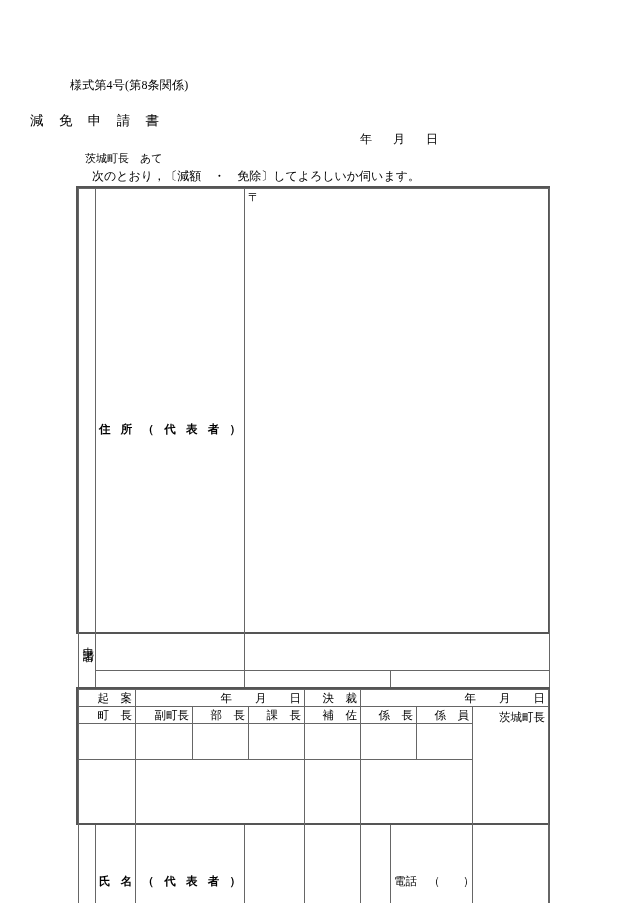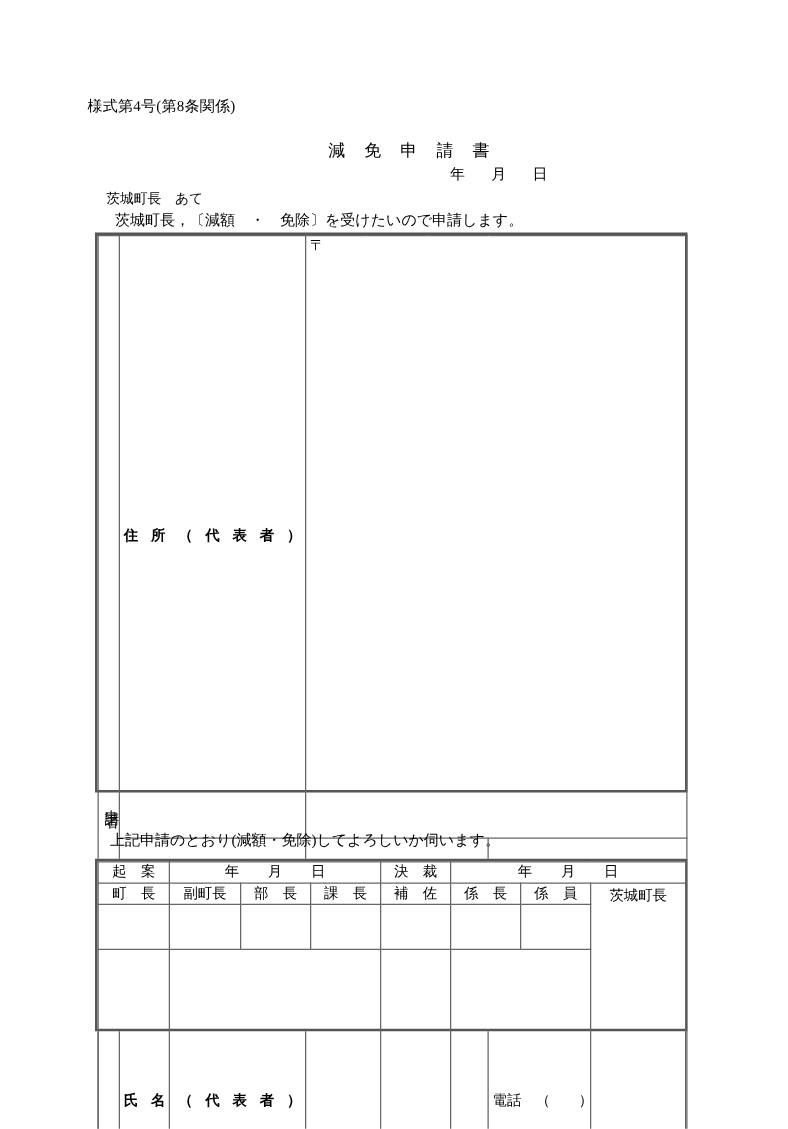--- a/index.html
+++ b/index.html
@@ -16,21 +16,21 @@
   }
   .page { position: absolute; left: 0; top: 0; width: 516px; height: 903px; }
 
   
   .form-no {
     position: absolute; left: 70px; top: 77px;
     font-size: 12px; letter-spacing: 0.2px; white-space: nowrap;
   }
   .doc-title {
     position: absolute; left: 0; top: 112px; width: 630px;
-    text-align: center; font-size: 13.5px; letter-spacing: 6px;
+    text-align: left; font-size: 13.5px; letter-spacing: 6px;
     padding-left: 30px;
   }
   .date-line {
     position: absolute; right: 78px; top: 131px;
     font-size: 12px; letter-spacing: 0px; white-space: nowrap;
   }
   .date-line span { display: inline-block; }
   .addressee {
     position: absolute; left: 85px; top: 151px;
     font-size: 11px; white-space: nowrap;
@@ -55,21 +55,21 @@
     border: 1px solid #666;
     font-size: 11.5px;
     padding: 0 3px;
     vertical-align: middle;
     line-height: 1.25;
     white-space: nowrap;
     overflow: hidden;
   }
   
   .sp  { display: block; text-align: justify; text-align-last: justify; font-weight: bold; }
-  .ctr { text-align: center; }
+  .ctr { text-align: right; }
   .lft { text-align: left; }
 
   .vlabel {
     writing-mode: vertical-rl;
     text-orientation: upright;
     letter-spacing: 2px;
     margin: 0 auto;
     line-height: 1;
     height: 100%;
     display: flex;
@@ -100,21 +100,21 @@
 
   <div class="date-line">
     <span>年</span>
     &nbsp;&nbsp;&nbsp;&nbsp;&nbsp;
     <span>月</span>
     &nbsp;&nbsp;&nbsp;&nbsp;&nbsp;
     <span>日</span>
   </div>
 
   <div class="addressee">茨城町長　あて</div>
-  <div class="intro">茨城町長，〔減額　・　免除〕を受けたいので申請します。</div>
+  <div class="intro">次のとおり，〔減額　・　免除〕してよろしいか伺います。</div>
 
   <div class="frame" id="main-table">
     <table class="grid">
       <colgroup>
         <col style="width:17px">
         <col style="width:149px">
         <col style="width:48px">
         <col style="width:49px">
         <col style="width:49px">
         <col style="width:49px">
@@ -141,21 +141,20 @@
           <td colspan="3"></td>
           <td colspan="2" class="lft">
             <span>電話　（　　）</span>
           </td>
         </tr>
 
       </tbody>
     </table>
   </div>
 
-  <div class="notice">上記申請のとおり(減額・免除)してよろしいか伺います。</div>
 
   <div class="frame" id="approval-table">
     <table class="grid">
       <colgroup>
         <col style="width:57px">
         <col style="width:57px">
         <col style="width:56px">
         <col style="width:56px">
         <col style="width:56px">
         <col style="width:56px">

